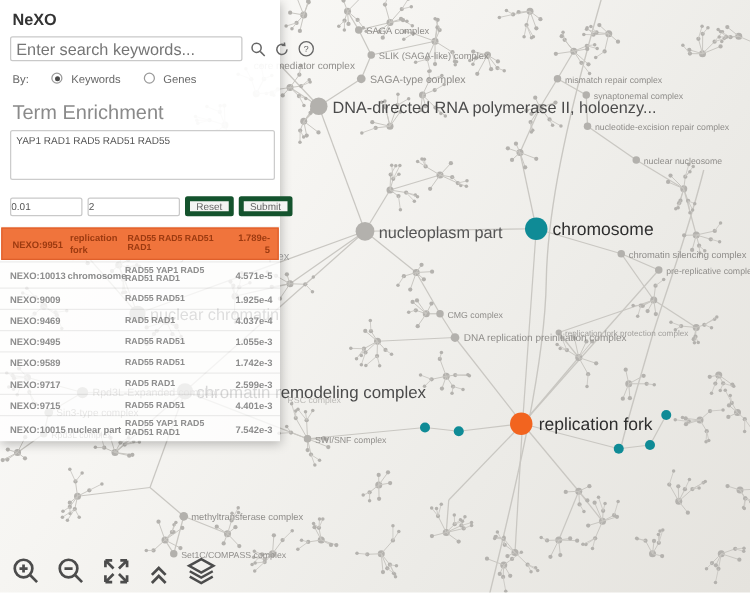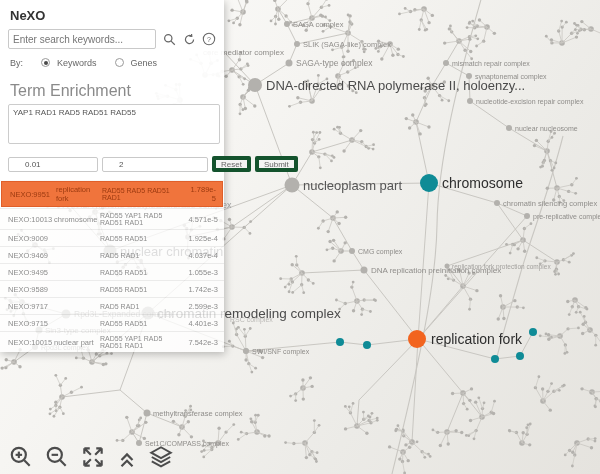--- a/index.html
+++ b/index.html
@@ -9,43 +9,43 @@
     background:linear-gradient(125deg,#fdfdfc 0%,#f6f5f2 35%,#ecebe7 70%,#e5e3de 100%);
   }
   #graph{position:absolute;left:0;top:0;}
   
   .panel{position:absolute;left:0;top:0;width:224px;z-index:5;
          box-shadow:1px 2px 8px rgba(0,0,0,.25);}
   .panel-top{background:rgba(255,255,255,.93);padding:6px 8px 8px 8px;}
   .panel-title{font-size:13px;font-weight:bold;color:#333;margin:2px 0 6px 2px;}
   .search-row{display:flex;align-items:center;gap:6px;}
   .search-input{flex:0 0 138px;height:16px;border:1px solid #c9c9c9;border-radius:2px;
-                font-size:10px;color:#555;padding:1px 4px;outline:none;background:#fff;}
+                font-size:13px;color:#555;padding:1px 4px;outline:none;background:#fff;}
   .icon-btn{width:15px;height:15px;display:flex;align-items:center;justify-content:center;
             background:none;border:none;padding:0;cursor:pointer;color:#666;}
   .radio-row{display:flex;align-items:flex-start;gap:4px;margin:9px 0 2px 2px;font-size:9px;color:#666;}
   .radio{width:9px;height:9px;border:1px solid #9a9a9a;border-radius:50%;display:inline-block;
          box-sizing:border-box;margin:0 3px 0 14px;background:#fff;position:relative;}
   .radio.sel::after{content:'';position:absolute;left:1.5px;top:1.5px;width:4px;height:4px;
          border-radius:50%;background:#4a4a4a;}
   .te-heading{font-size:16px;color:#8a8a8a;margin:14px 0 4px 2px;}
   .te-query{width:202px;height:32px;border:1px solid #ccc;border-radius:2px;font-size:8px;
             color:#555;padding:3px 4px;resize:none;outline:none;
             font-family:"Liberation Sans",sans-serif;background:rgba(255,255,255,.9);}
   .num-row{display:flex;align-items:center;gap:4px;margin-top:8px;}
   .num-input{height:13px;border:1px solid #c9c9c9;border-radius:2px;font-size:8px;color:#555;
-             padding:0 16px;outline:none;background:#fff;}
+             padding:0 0;outline:none;background:#fff;}
   .num-input.p{width:56px;} .num-input.g{width:72px;}
   .small-btn{font-size:8px;color:#666;background:#f4f4f3;border:4px solid #14532d;border-radius:2px;
              height:16px;padding:0 5px;cursor:pointer;font-family:"Liberation Sans",sans-serif;}
   
   .results{background:rgba(255,255,255,.78);}
   .t-row{display:grid;grid-template-columns:46px 46px 86px 1fr;align-items:center;
          padding:3px 6px 3px 8px;min-height:10px;font-size:7.5px;color:#8c8c8c;
-         border-top:1px solid rgba(0,0,0,.07);cursor:pointer;}
+         border-top:1px solid rgba(0,0,0,.07);cursor:pointer;font-weight:bold;}
   .t-row .pv{text-align:right;}
   .t-row .gn{font-size:7px;}
   .t-row.hl{background:#f0743c;color:#9c3a10;border:1px solid #df5f2a;margin:1px;}
   
   .toolbar{position:absolute;left:8px;bottom:4px;display:flex;align-items:flex-end;gap:10px;z-index:6;}
   .tool-btn{background:none;border:none;padding:0;cursor:pointer;color:#4c4c4c;display:block;}
   .tool-btn svg{display:block;}
 </style>
 </head>
 <body>

